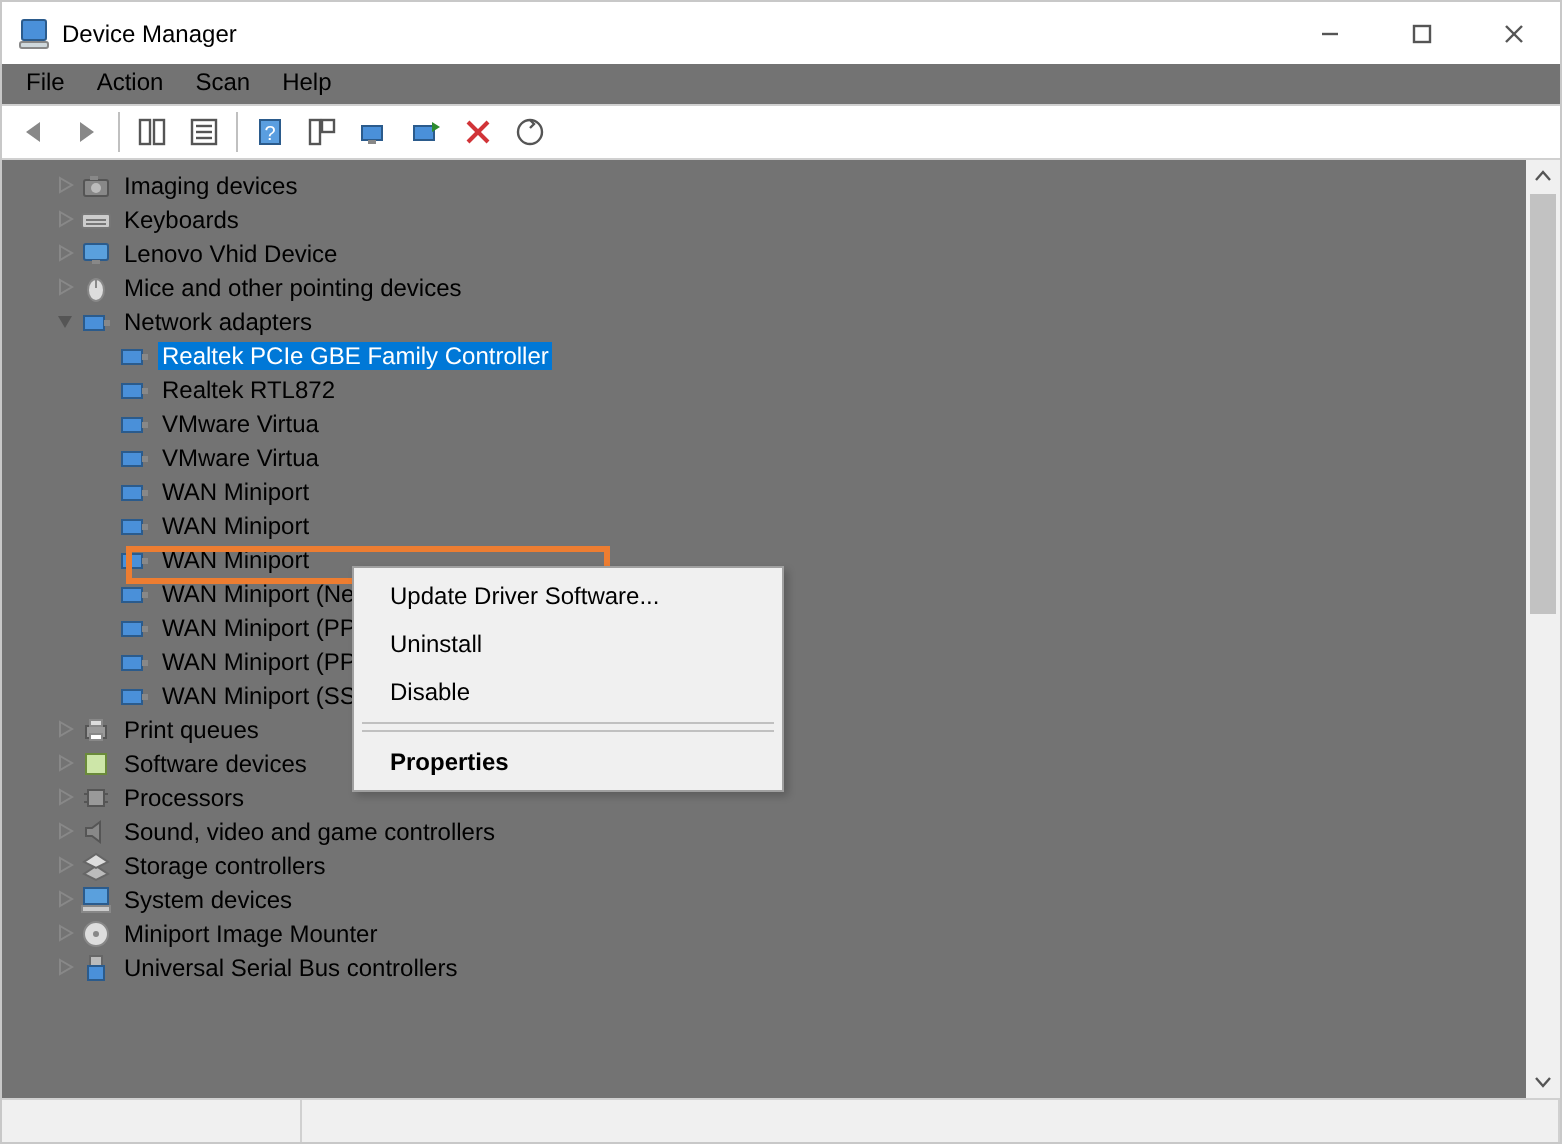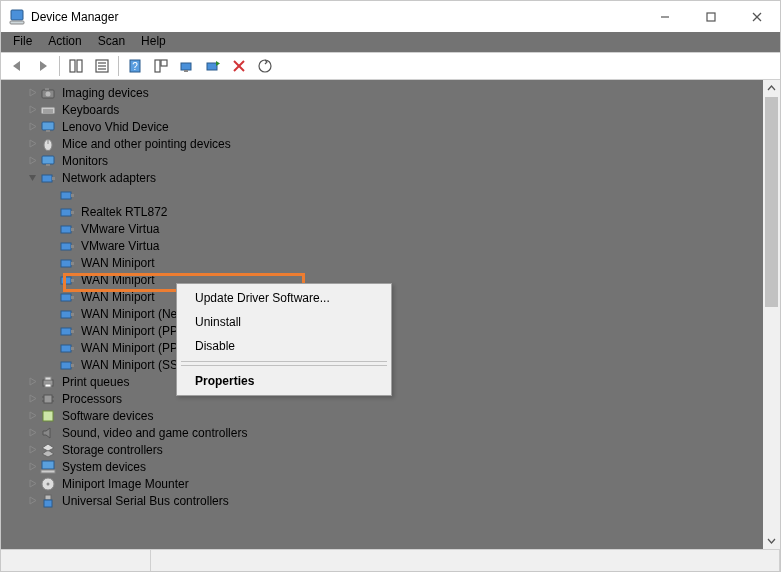--- a/index.html
+++ b/index.html
@@ -226,55 +226,41 @@
                 <ellipse cx="8" cy="9" rx="4" ry="5.5" fill="#ddd" stroke="#888"></ellipse>
                 <line x1="8" y1="3.5" x2="8" y2="8" stroke="#888"></line>
               </svg>
             </span>
             <span class="lbl">Mice and other pointing devices</span>
           </div>
           <div class="row">
             <span class="spacer" style="width:19px"></span>
             <span class="twisty">
               <svg viewBox="0 0 9 9">
-                <path d="M2 1 L8 4.5 L2 8 Z" fill="none" stroke="#888"></path>
-              </svg>
-            </span>
-            <span class="icon">
-              <svg viewBox="0 0 16 16">
-                <rect x="2" y="3" width="12" height="8" rx="1" fill="#5aa0dd" stroke="#2b5b8c"></rect>
-                <rect x="6" y="11" width="4" height="2" fill="#888"></rect>
-              </svg>
-            </span>
-            <span class="lbl">Monitors</span>
-          </div>
-          <div class="row">
-            <span class="spacer" style="width:19px"></span>
-            <span class="twisty">
-              <svg viewBox="0 0 9 9">
                 <path d="M1 2 L8 2 L4.5 8 Z" fill="#555"></path>
               </svg>
             </span>
             <span class="icon">
               <svg viewBox="0 0 16 16">
                 <rect x="2" y="5" width="10" height="7" fill="#4a90d9" stroke="#2b5b8c"></rect>
                 <rect x="12" y="7" width="3" height="3" fill="#888"></rect>
               </svg>
             </span>
             <span class="lbl">Network adapters</span>
           </div>
           <div class="row selected">
             <span class="spacer" style="width:38px"></span>
             <span class="twisty"></span>
             <span class="icon">
               <svg viewBox="0 0 16 16">
                 <rect x="2" y="5" width="10" height="7" fill="#4a90d9" stroke="#2b5b8c"></rect>
                 <rect x="12" y="7" width="3" height="3" fill="#888"></rect>
               </svg>
             </span>
+            <span class="lbl">Realtek PCIe GBE Family Controller</span>
           </div>
           <div class="row">
             <span class="spacer" style="width:38px"></span>
             <span class="twisty"></span>
             <span class="icon">
               <svg viewBox="0 0 16 16">
                 <rect x="2" y="5" width="10" height="7" fill="#4a90d9" stroke="#2b5b8c"></rect>
                 <rect x="12" y="7" width="3" height="3" fill="#888"></rect>
               </svg>
             </span>
@@ -387,52 +373,52 @@
               </svg>
             </span>
             <span class="icon">
               <svg viewBox="0 0 16 16">
                 <rect x="3" y="6" width="10" height="6" fill="#999" stroke="#555"></rect>
                 <rect x="5" y="3" width="6" height="3" fill="#ddd" stroke="#888"></rect>
                 <rect x="5" y="10" width="6" height="3" fill="#fff" stroke="#888"></rect>
               </svg>
             </span>
             <span class="lbl">Print queues</span>
+          </div>
+          <div class="row">
+            <span class="spacer" style="width:19px"></span>
+            <span class="twisty">
+              <svg viewBox="0 0 9 9">
+                <path d="M2 1 L8 4.5 L2 8 Z" fill="none" stroke="#888"></path>
+              </svg>
+            </span>
+            <span class="icon">
+              <svg viewBox="0 0 16 16">
+                <rect x="3" y="3" width="10" height="10" fill="#cde6a8" stroke="#6a8a3a"></rect>
+              </svg>
+            </span>
+            <span class="lbl">Software devices</span>
           </div>
           <div class="row">
             <span class="spacer" style="width:19px"></span>
             <span class="twisty">
               <svg viewBox="0 0 9 9">
                 <path d="M2 1 L8 4.5 L2 8 Z" fill="none" stroke="#888"></path>
               </svg>
             </span>
             <span class="icon">
               <svg viewBox="0 0 16 16">
                 <rect x="4" y="4" width="8" height="8" fill="#999" stroke="#555"></rect>
                 <line x1="2" y1="6" x2="4" y2="6" stroke="#555"></line>
                 <line x1="2" y1="10" x2="4" y2="10" stroke="#555"></line>
                 <line x1="12" y1="6" x2="14" y2="6" stroke="#555"></line>
                 <line x1="12" y1="10" x2="14" y2="10" stroke="#555"></line>
               </svg>
             </span>
             <span class="lbl">Processors</span>
-          </div>
-          <div class="row">
-            <span class="spacer" style="width:19px"></span>
-            <span class="twisty">
-              <svg viewBox="0 0 9 9">
-                <path d="M2 1 L8 4.5 L2 8 Z" fill="none" stroke="#888"></path>
-              </svg>
-            </span>
-            <span class="icon">
-              <svg viewBox="0 0 16 16">
-                <rect x="3" y="3" width="10" height="10" fill="#cde6a8" stroke="#6a8a3a"></rect>
-              </svg>
-            </span>
-            <span class="lbl">Software devices</span>
           </div>
           <div class="row">
             <span class="spacer" style="width:19px"></span>
             <span class="twisty">
               <svg viewBox="0 0 9 9">
                 <path d="M2 1 L8 4.5 L2 8 Z" fill="none" stroke="#888"></path>
               </svg>
             </span>
             <span class="icon">
               <svg viewBox="0 0 16 16">

